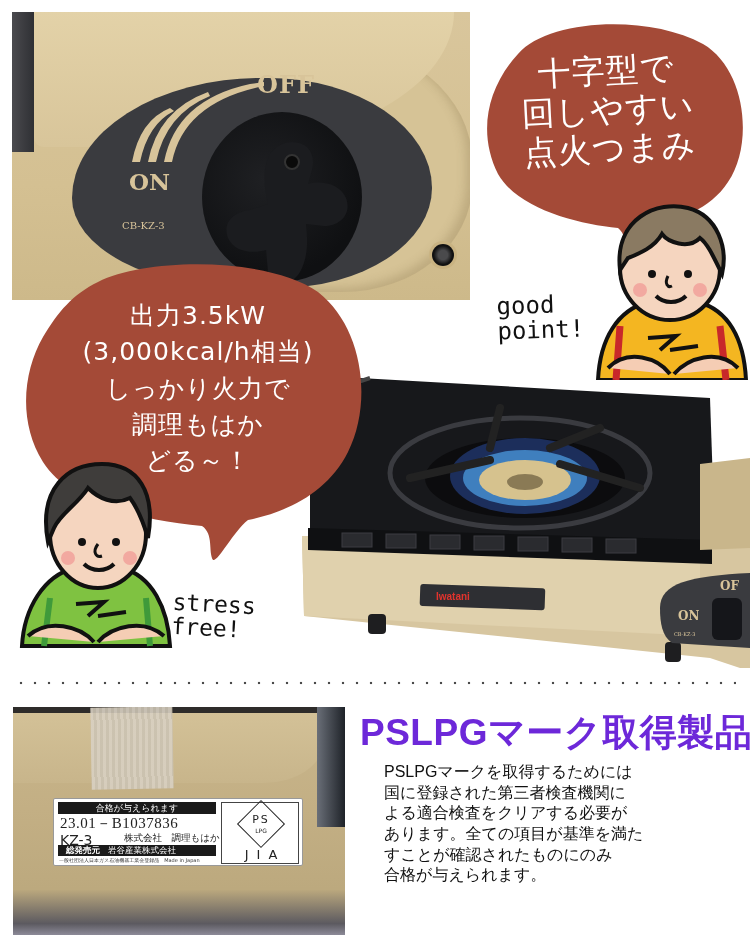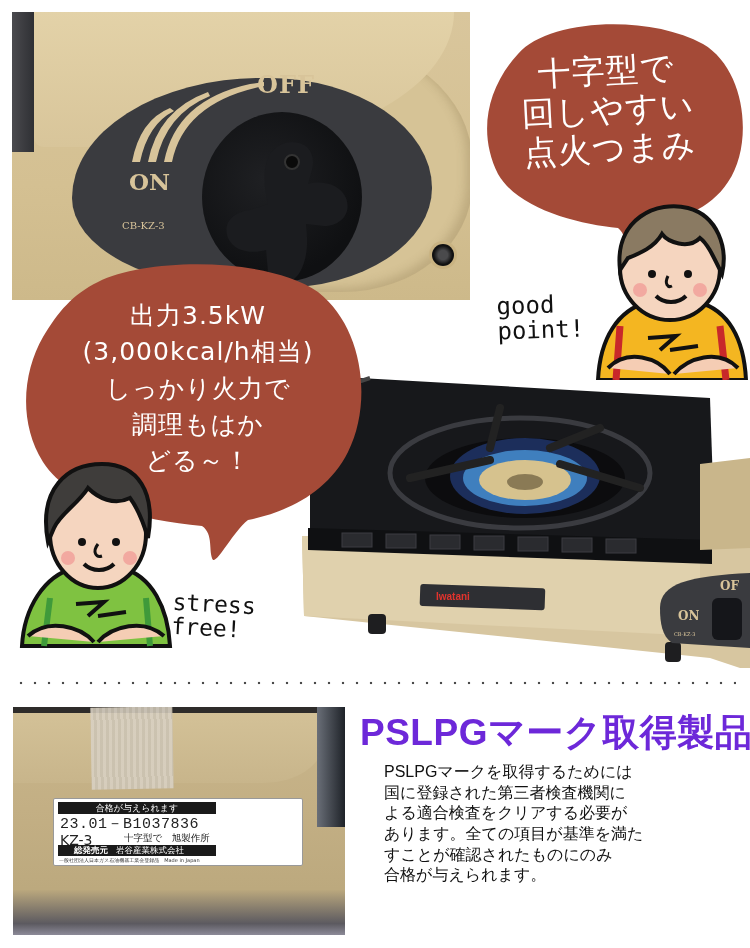--- a/index.html
+++ b/index.html
@@ -110,26 +110,26 @@
   }
   .label-photo .wrap { position: absolute; right: 0; top: 0; width: 28px; height: 120px; background: linear-gradient(90deg, #6a6f78, #1e2228); }
   .label-photo .sticker {
     position: absolute; left: 40px; top: 91px; width: 250px; height: 68px;
     background: #ffffff; border: 1px solid #999; border-radius: 2px;
   }
   .sticker .st-head {
     position: absolute; left: 4px; top: 3px; width: 158px; height: 12px;
     background: #1a1a1a; color: #fff; font-size: 9px; text-align: center; line-height: 12px;
   }
-  .sticker .st-serial { position: absolute; left: 6px; top: 15px; font-size: 15px; color: #222; font-family: Liberation Mono, monospace; letter-spacing: 0.5px; }
+  .sticker .st-serial { position: absolute; left: 6px; top: 15px; font-size: 15px; color: #222; font-family: Liberation Serif, serif; letter-spacing: 0.5px; }
   .sticker .st-model { position: absolute; left: 6px; top: 33px; font-size: 14px; color: #222; }
   .sticker .st-maker { position: absolute; left: 70px; top: 33px; font-size: 9.5px; color: #222; }
   .sticker .st-seller-bar {
     position: absolute; left: 4px; top: 46px; width: 158px; height: 11px;
-    background: #1a1a1a; color: #fff; font-size: 8.5px; line-height: 11px; padding-left: 16px; white-space: nowrap;
+    background: #1a1a1a; color: #fff; font-size: 8.5px; line-height: 11px; padding-left: 8px; white-space: nowrap;
   }
   .sticker .st-seller-bar span { margin-left: 8px; }
   .sticker .st-foot { position: absolute; left: 5px; top: 58px; font-size: 5px; color: #333; white-space: nowrap; }
   .sticker .st-mark {
     position: absolute; left: 167px; top: 3px; width: 78px; height: 62px; border: 1px solid #444;
   }
   .st-mark .diamond {
     position: absolute; left: 22px; top: 4px; width: 34px; height: 34px;
     border: 1.2px solid #222; transform: rotate(45deg);
   }
@@ -270,23 +270,29 @@
 
 <div class="label-photo">
   <div class="dark-top"></div>
   <div class="shell"></div>
   <div class="tape"></div>
   <div class="wrap"></div>
   <div class="sticker">
     <div class="st-head">合格が与えられます</div>
     <div class="st-serial">23.01－B1037836</div>
     <div class="st-model">KZ-3</div>
-    <div class="st-maker">十字型で　旭製作所</div>
+    <div class="st-maker">株式会社　調理もはか</div>
     <div class="st-seller-bar"><b>総発売元</b><span>岩谷産業株式会社</span></div>
     <div class="st-foot">一般社団法人日本ガス石油機器工業会登録品　Made in Japan</div>
+    <div class="st-mark">
+      <div class="diamond"></div>
+      <div class="ps">PS</div>
+      <div class="lpg">LPG</div>
+      <div class="jia">JIA</div>
+    </div>
   </div>
 </div>
 
 <h2 class="ps-title">PSLPGマーク取得製品</h2>
 <p class="ps-body">PSLPGマークを取得するためには
 国に登録された第三者検査機関に
 よる適合検査をクリアする必要が
 あります。全ての項目が基準を満た
 すことが確認されたものにのみ
 合格が与えられます。</p>

